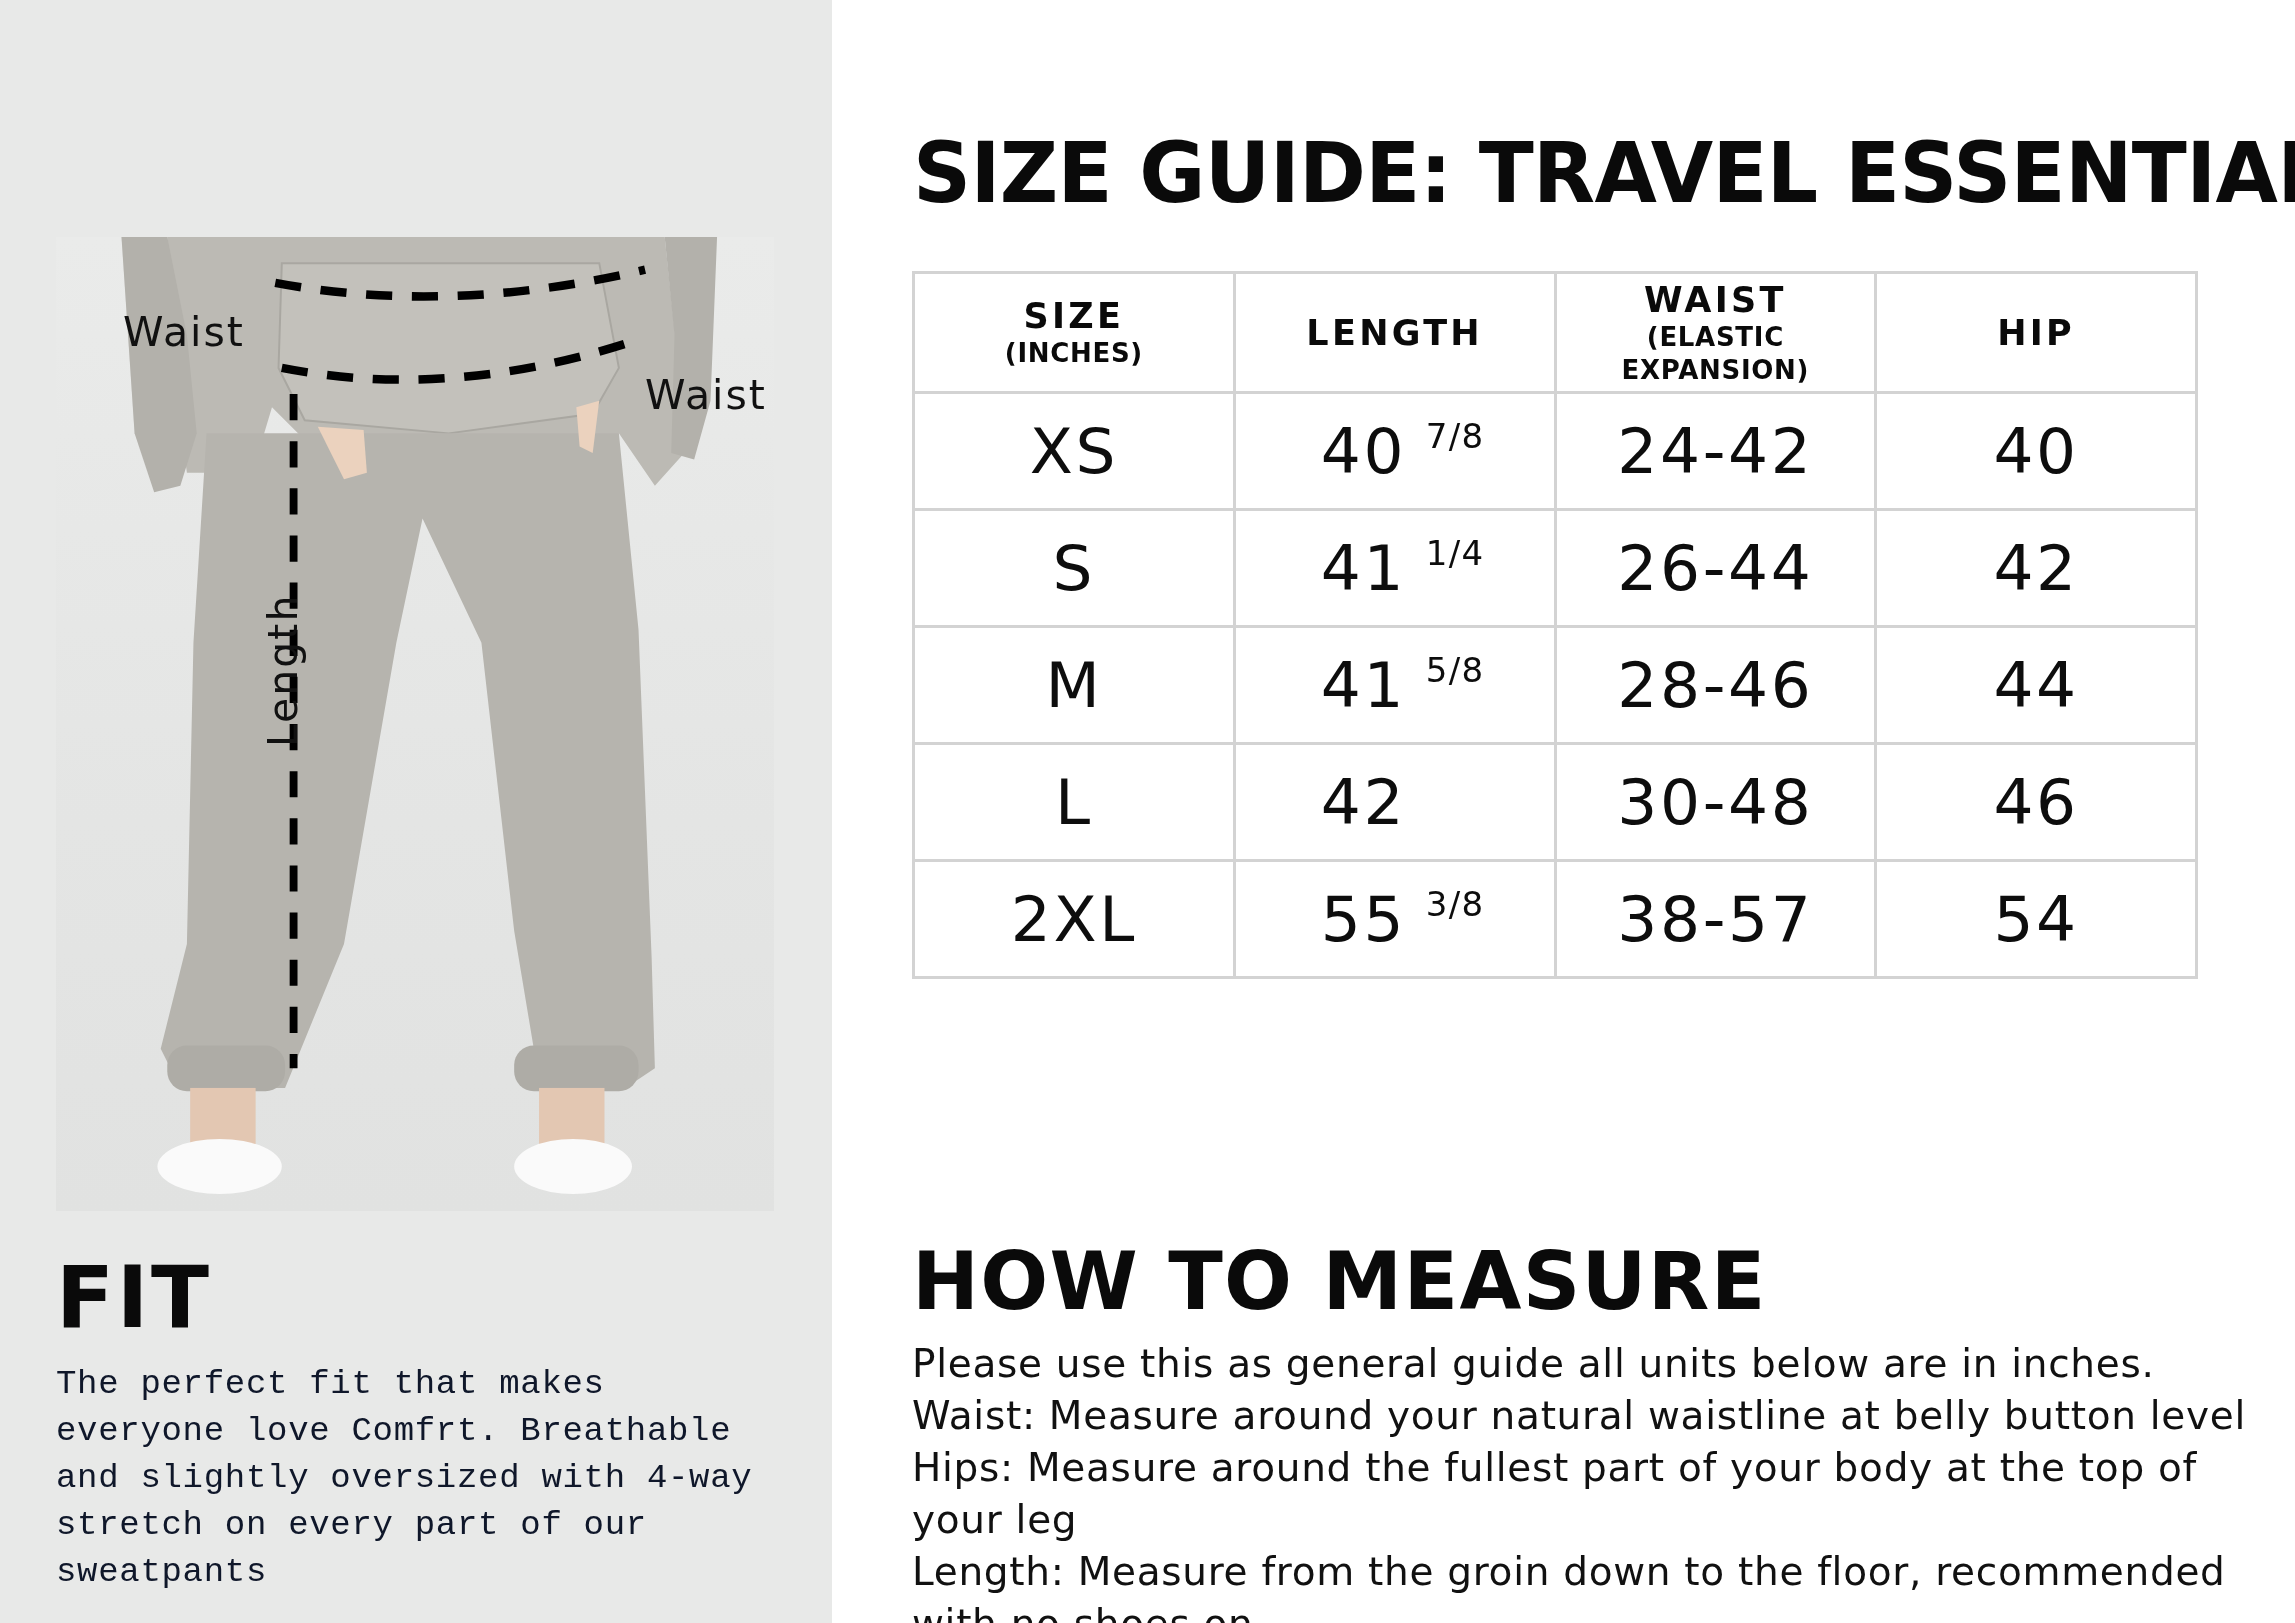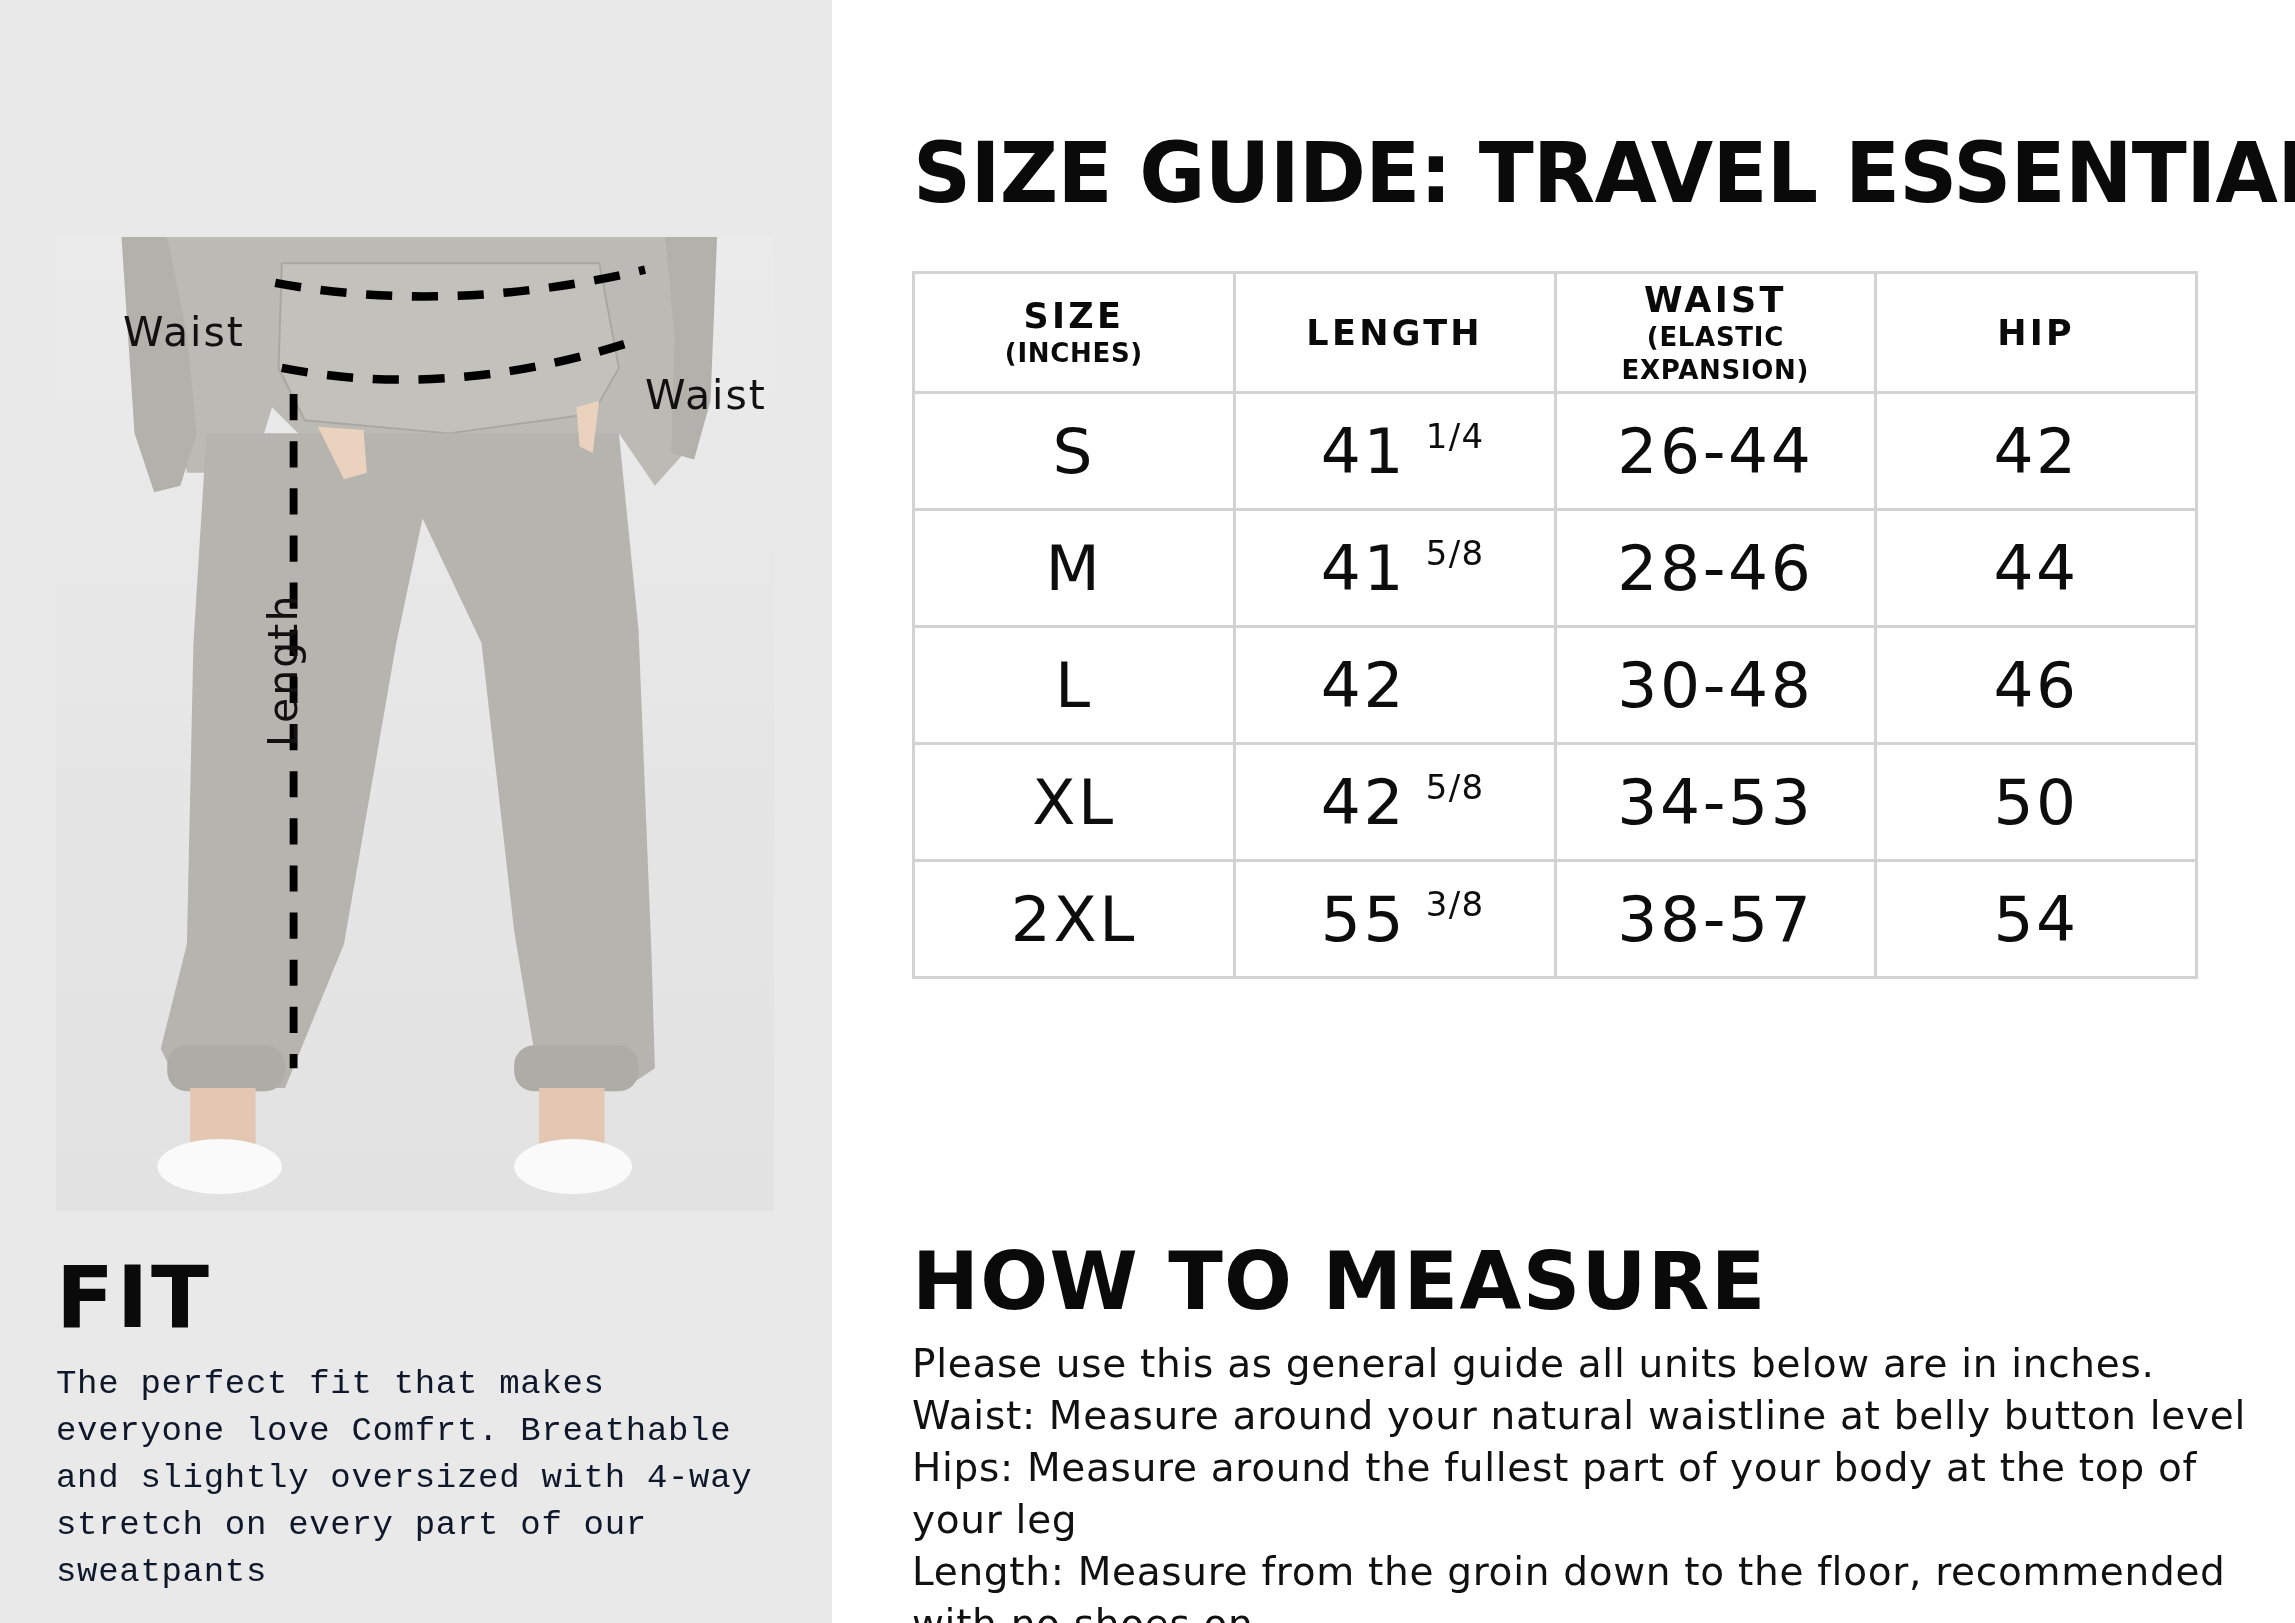--- a/index.html
+++ b/index.html
@@ -92,42 +92,42 @@
         <span class="th-main">WAIST</span>
         <span class="th-sub">(ELASTIC EXPANSION)</span>
       </th>
       <th>
         <span class="th-main">HIP</span>
       </th>
     </tr>
   </thead>
   <tbody>
     <tr>
+      <td>XS</td>
+      <td class="cell-length"><span>40</span><span class="frac">7/8</span></td>
+      <td>24-42</td>
+      <td>40</td>
+    </tr>
+    <tr>
       <td>S</td>
       <td class="cell-length"><span>41</span><span class="frac">1/4</span></td>
       <td>26-44</td>
       <td>42</td>
     </tr>
     <tr>
       <td>M</td>
       <td class="cell-length"><span>41</span><span class="frac">5/8</span></td>
       <td>28-46</td>
       <td>44</td>
     </tr>
     <tr>
       <td>L</td>
       <td class="cell-length"><span>42</span><span class="frac"></span></td>
       <td>30-48</td>
       <td>46</td>
-    </tr>
-    <tr>
-      <td>XL</td>
-      <td class="cell-length"><span>42</span><span class="frac">5/8</span></td>
-      <td>34-53</td>
-      <td>50</td>
     </tr>
     <tr>
       <td>2XL</td>
       <td class="cell-length"><span>55</span><span class="frac">3/8</span></td>
       <td>38-57</td>
       <td>54</td>
     </tr>
   </tbody>
 </table>
 

